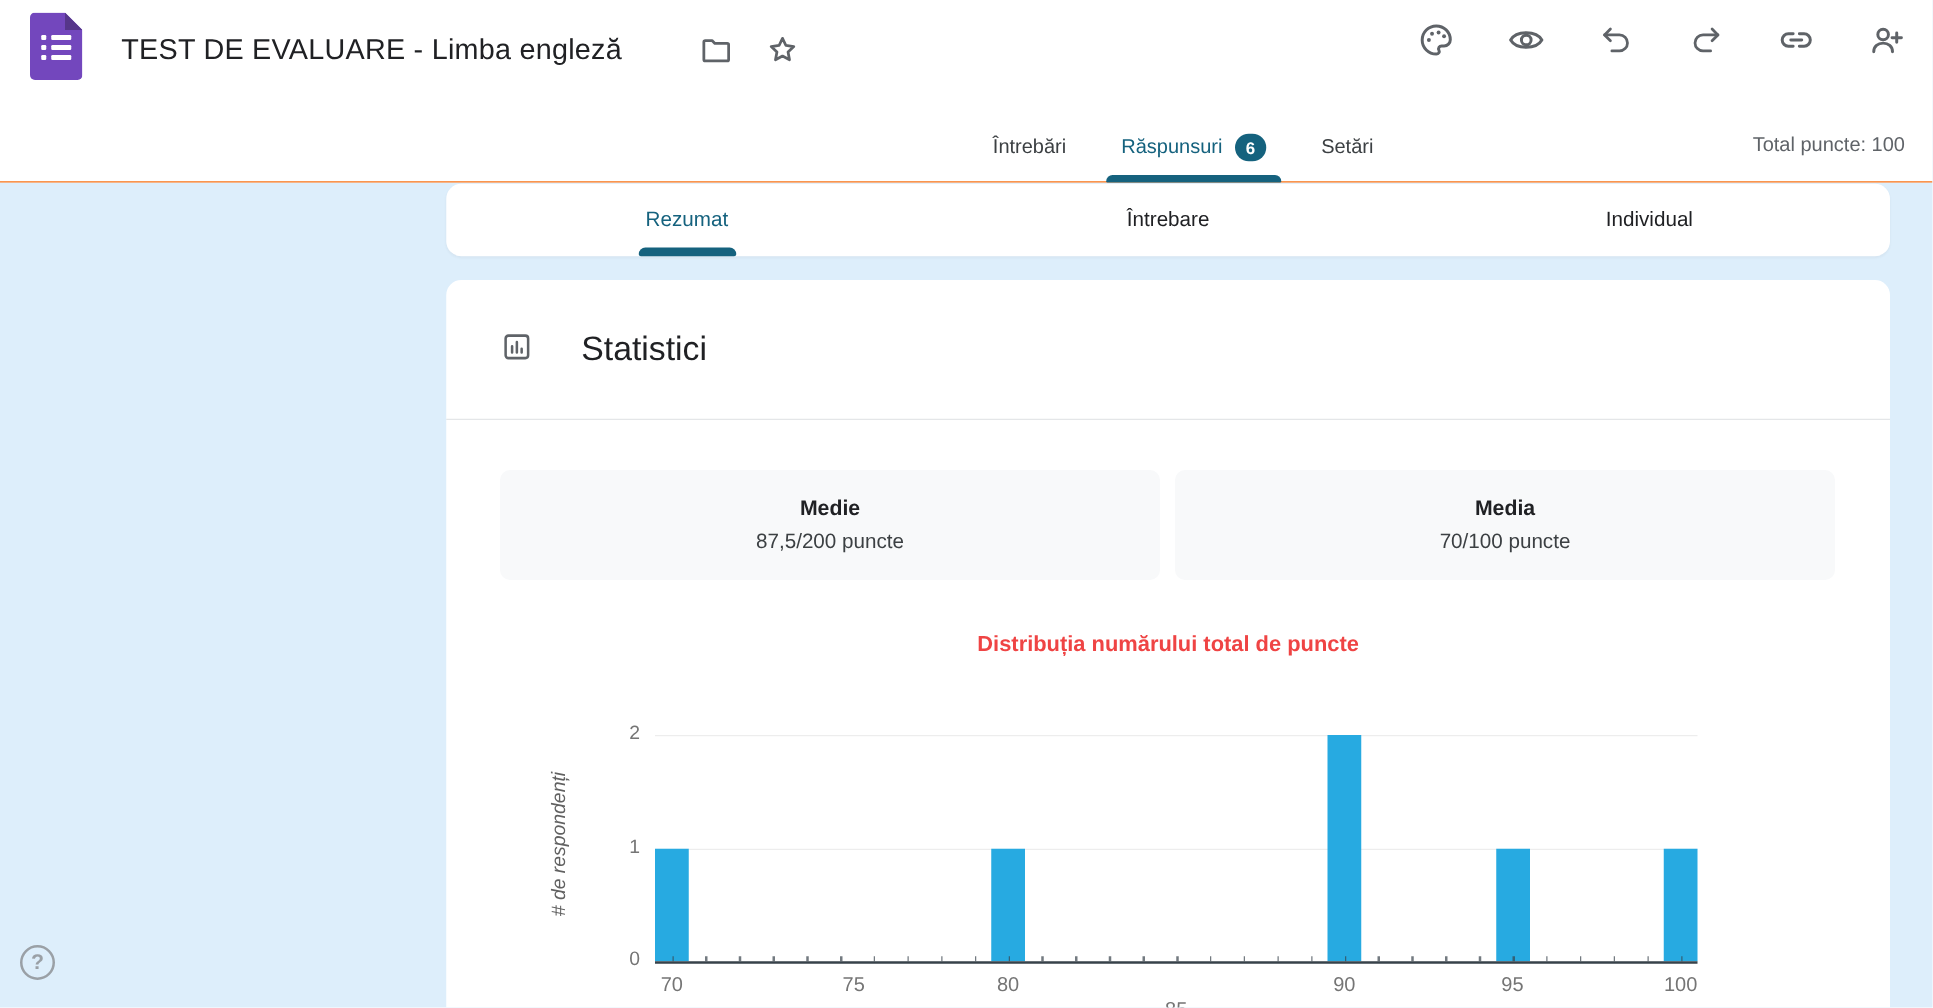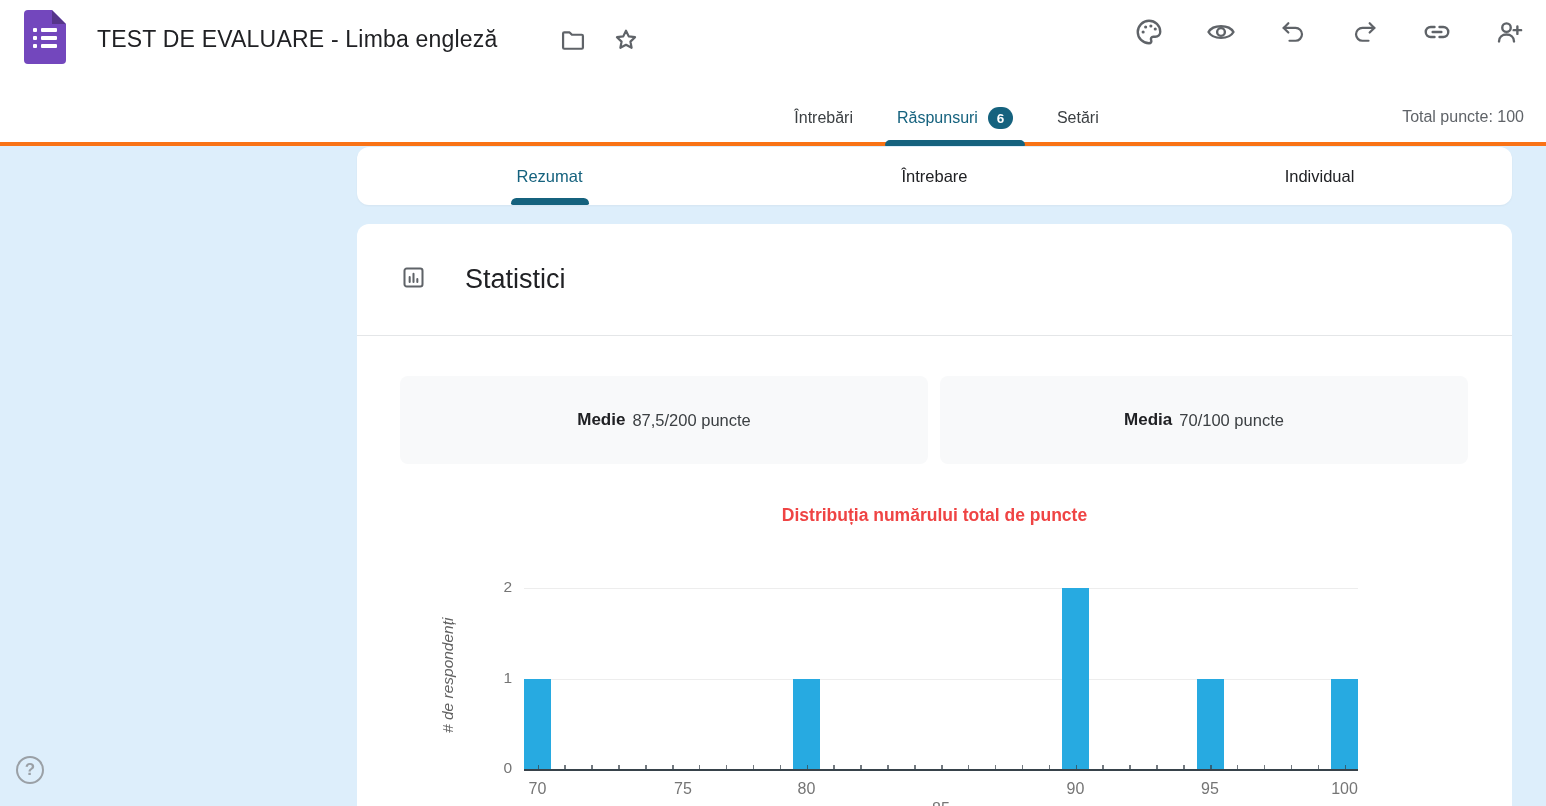--- a/index.html
+++ b/index.html
@@ -4,21 +4,21 @@
 <style>
   * { margin:0; padding:0; box-sizing:border-box; }
   html,body { width:1546px; height:806px; overflow:hidden; }
   body {
     font-family:"Liberation Sans","DejaVu Sans",sans-serif;
     background:#ddeefb; color:#202124; position:relative;
   }
   
   .header {
     position:absolute; left:0; top:0; width:1546px; height:146px;
-    background:#ffffff; border-bottom:4px solid #f97316; z-index:5;
+    background:#ffffff; border-bottom:1px solid #f97316; z-index:5;
   }
   .title-row { position:absolute; left:0; top:0; width:100%; height:90px; }
   .forms-logo {
     position:absolute; left:24px; top:10px; width:42px; height:54px;
     background:#7347bd; border-radius:4px;
     clip-path:polygon(0 0, calc(100% - 14px) 0, 100% 14px, 100% 100%, 0 100%);
   }
   .forms-logo .fold {
     position:absolute; right:0; top:0; width:14px; height:14px; background:#56368a;
     clip-path:polygon(0 0, 100% 100%, 0 100%);
@@ -75,21 +75,21 @@
     position:absolute; left:357px; top:224px; width:1155px; height:582px;
     background:#ffffff; border-radius:12px 12px 0 0; z-index:2;
   }
   .card-header { position:absolute; left:43px; top:40px; display:flex; align-items:flex-start; gap:38px; }
   .stats-icon svg { stroke:#5f6368; fill:none; stroke-width:1.8; stroke-linecap:round; }
   .card-title { font-size:27px; color:#202124; }
   .card-divider { position:absolute; left:0; top:111px; width:100%; height:1px; background:#e4e6e8; }
   .boxes { position:absolute; left:43px; top:152px; width:1068px; height:88px; display:flex; gap:12px; }
   .stat-box {
     flex:1; background:#f8f9fa; border-radius:8px;
-    display:flex; flex-direction:row; align-items:center; justify-content:center; gap:7px;
+    display:flex; flex-direction:column; align-items:center; justify-content:center; gap:7px;
   }
   .stat-box .label { font-size:17px; font-weight:700; color:#202124; }
   .stat-box .value { font-size:16.5px; color:#3c4043; }
   .chart-title {
     position:absolute; left:0; top:281px; width:100%; text-align:center;
     font-size:17.5px; font-weight:700; color:#ef4444;
   }
   
   .ylabel {
     position:absolute; left:80px; top:355px; height:192px; width:22px;

